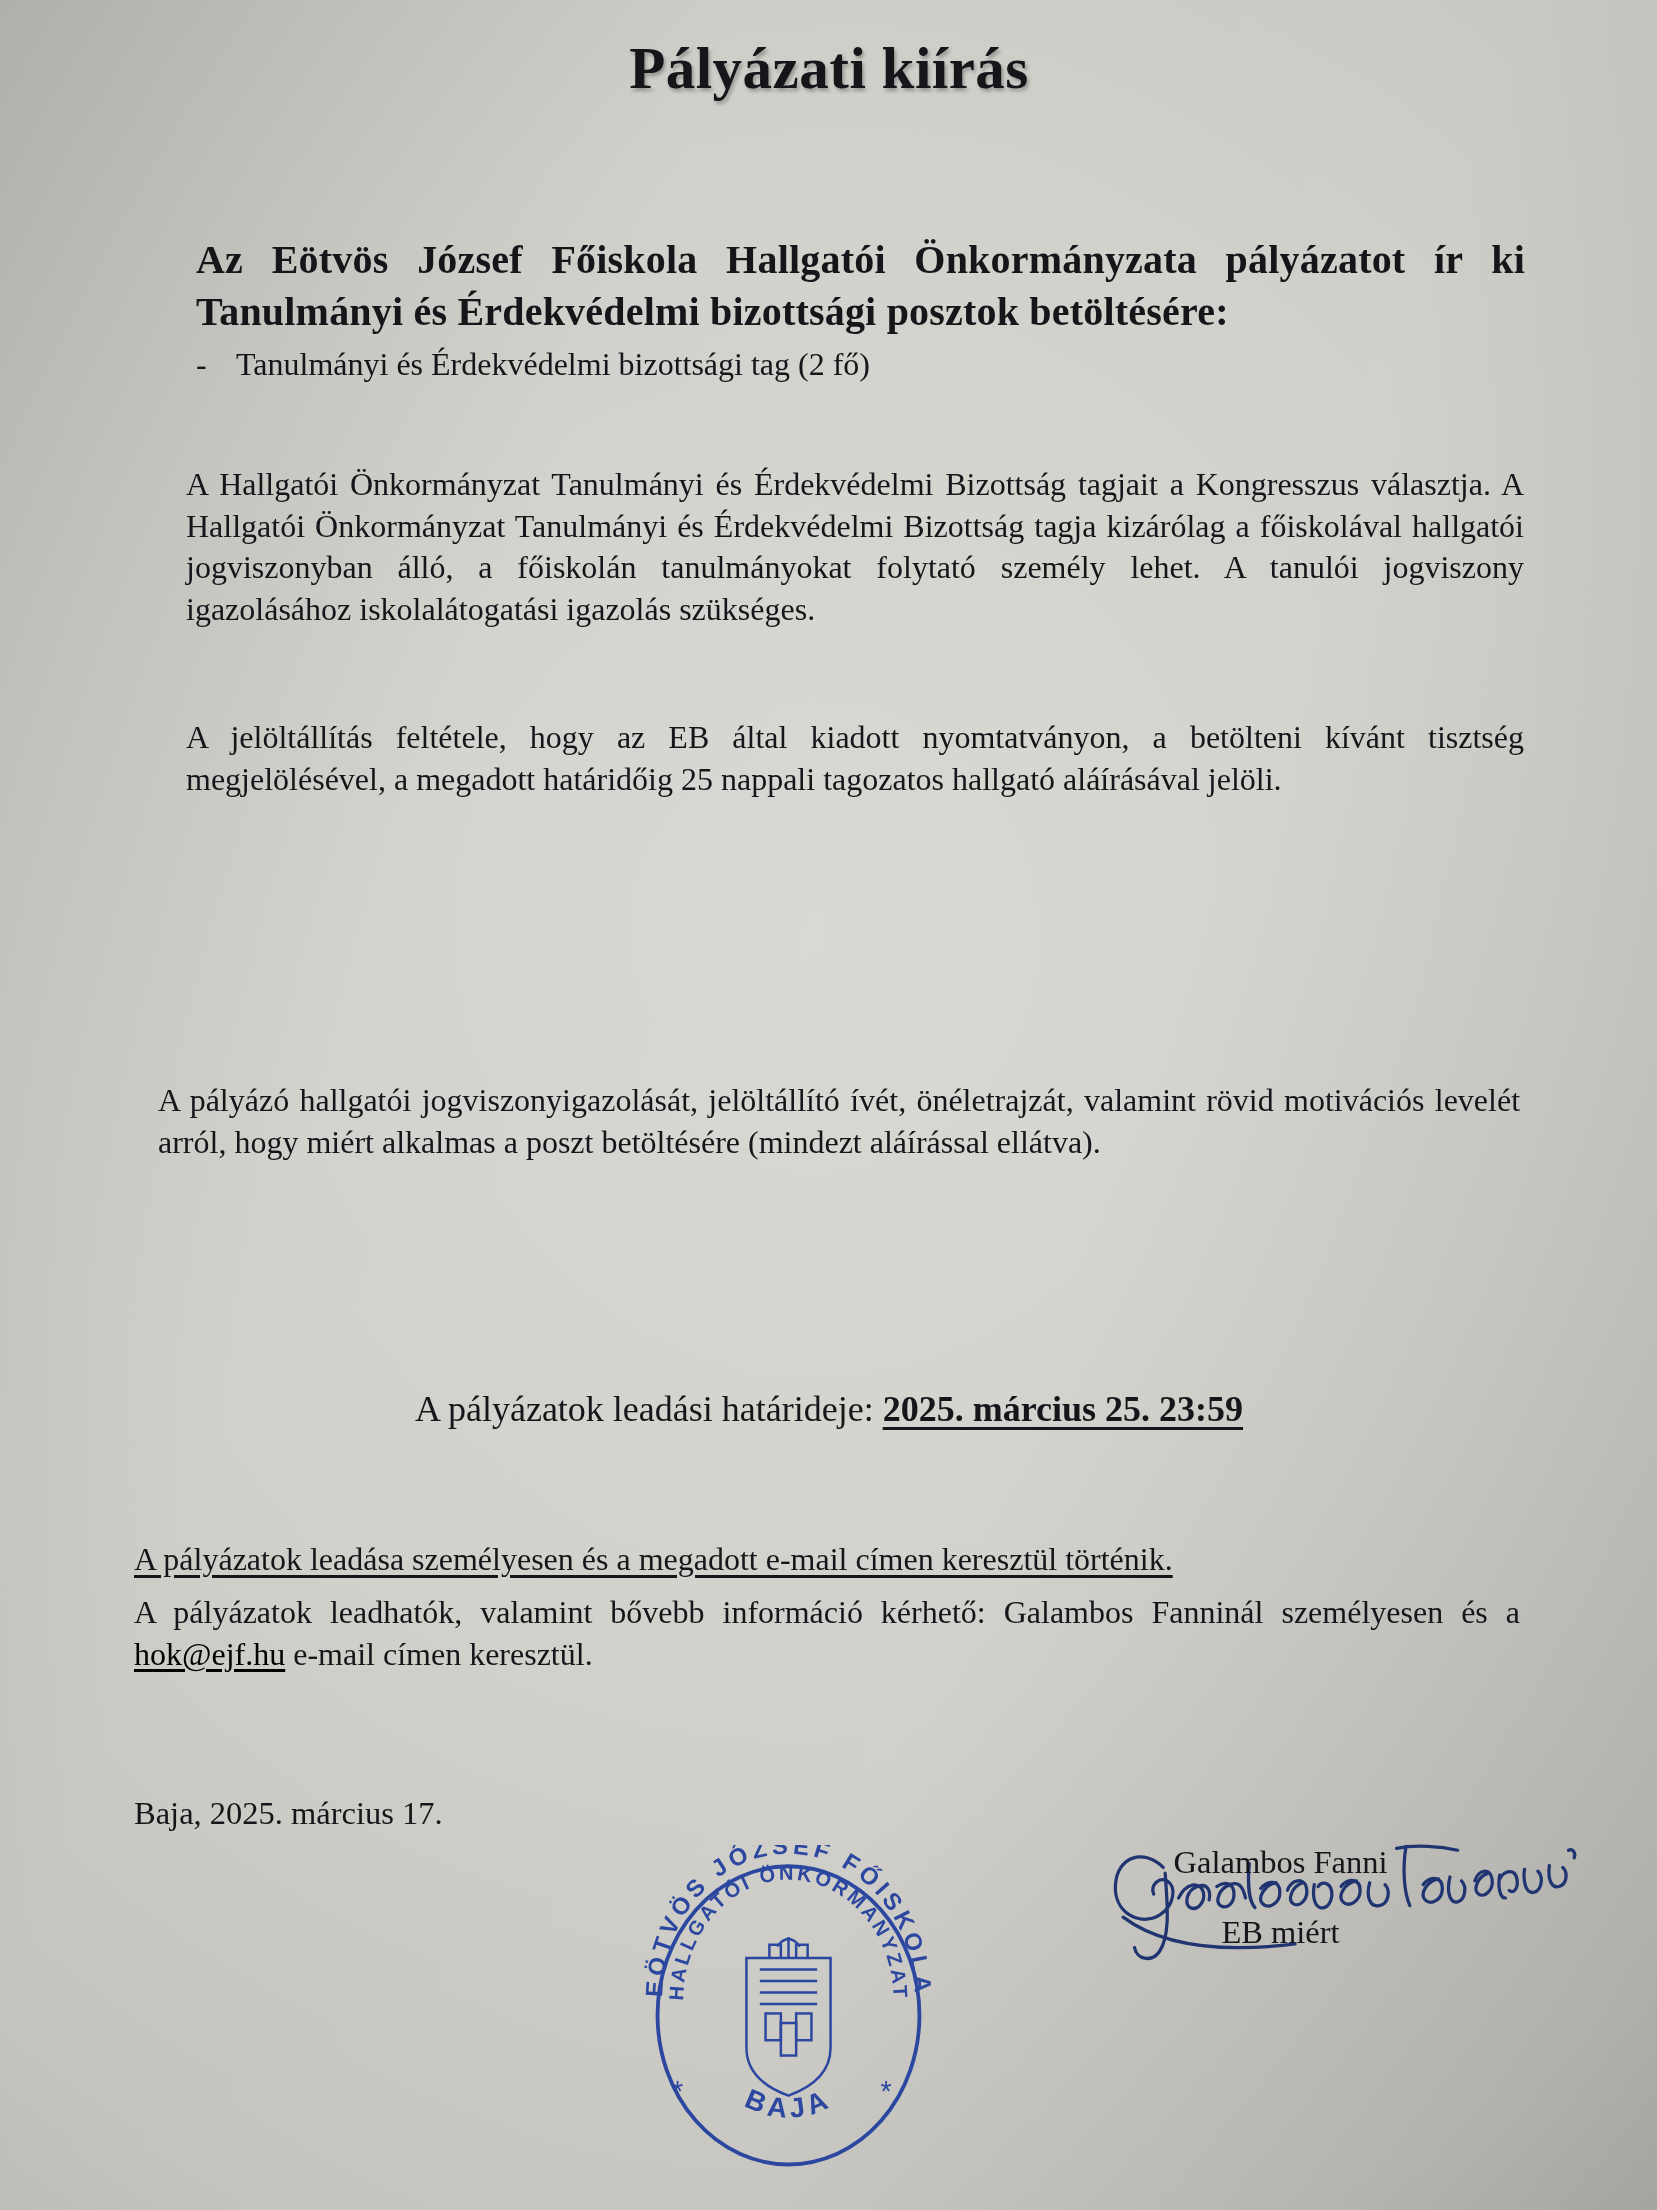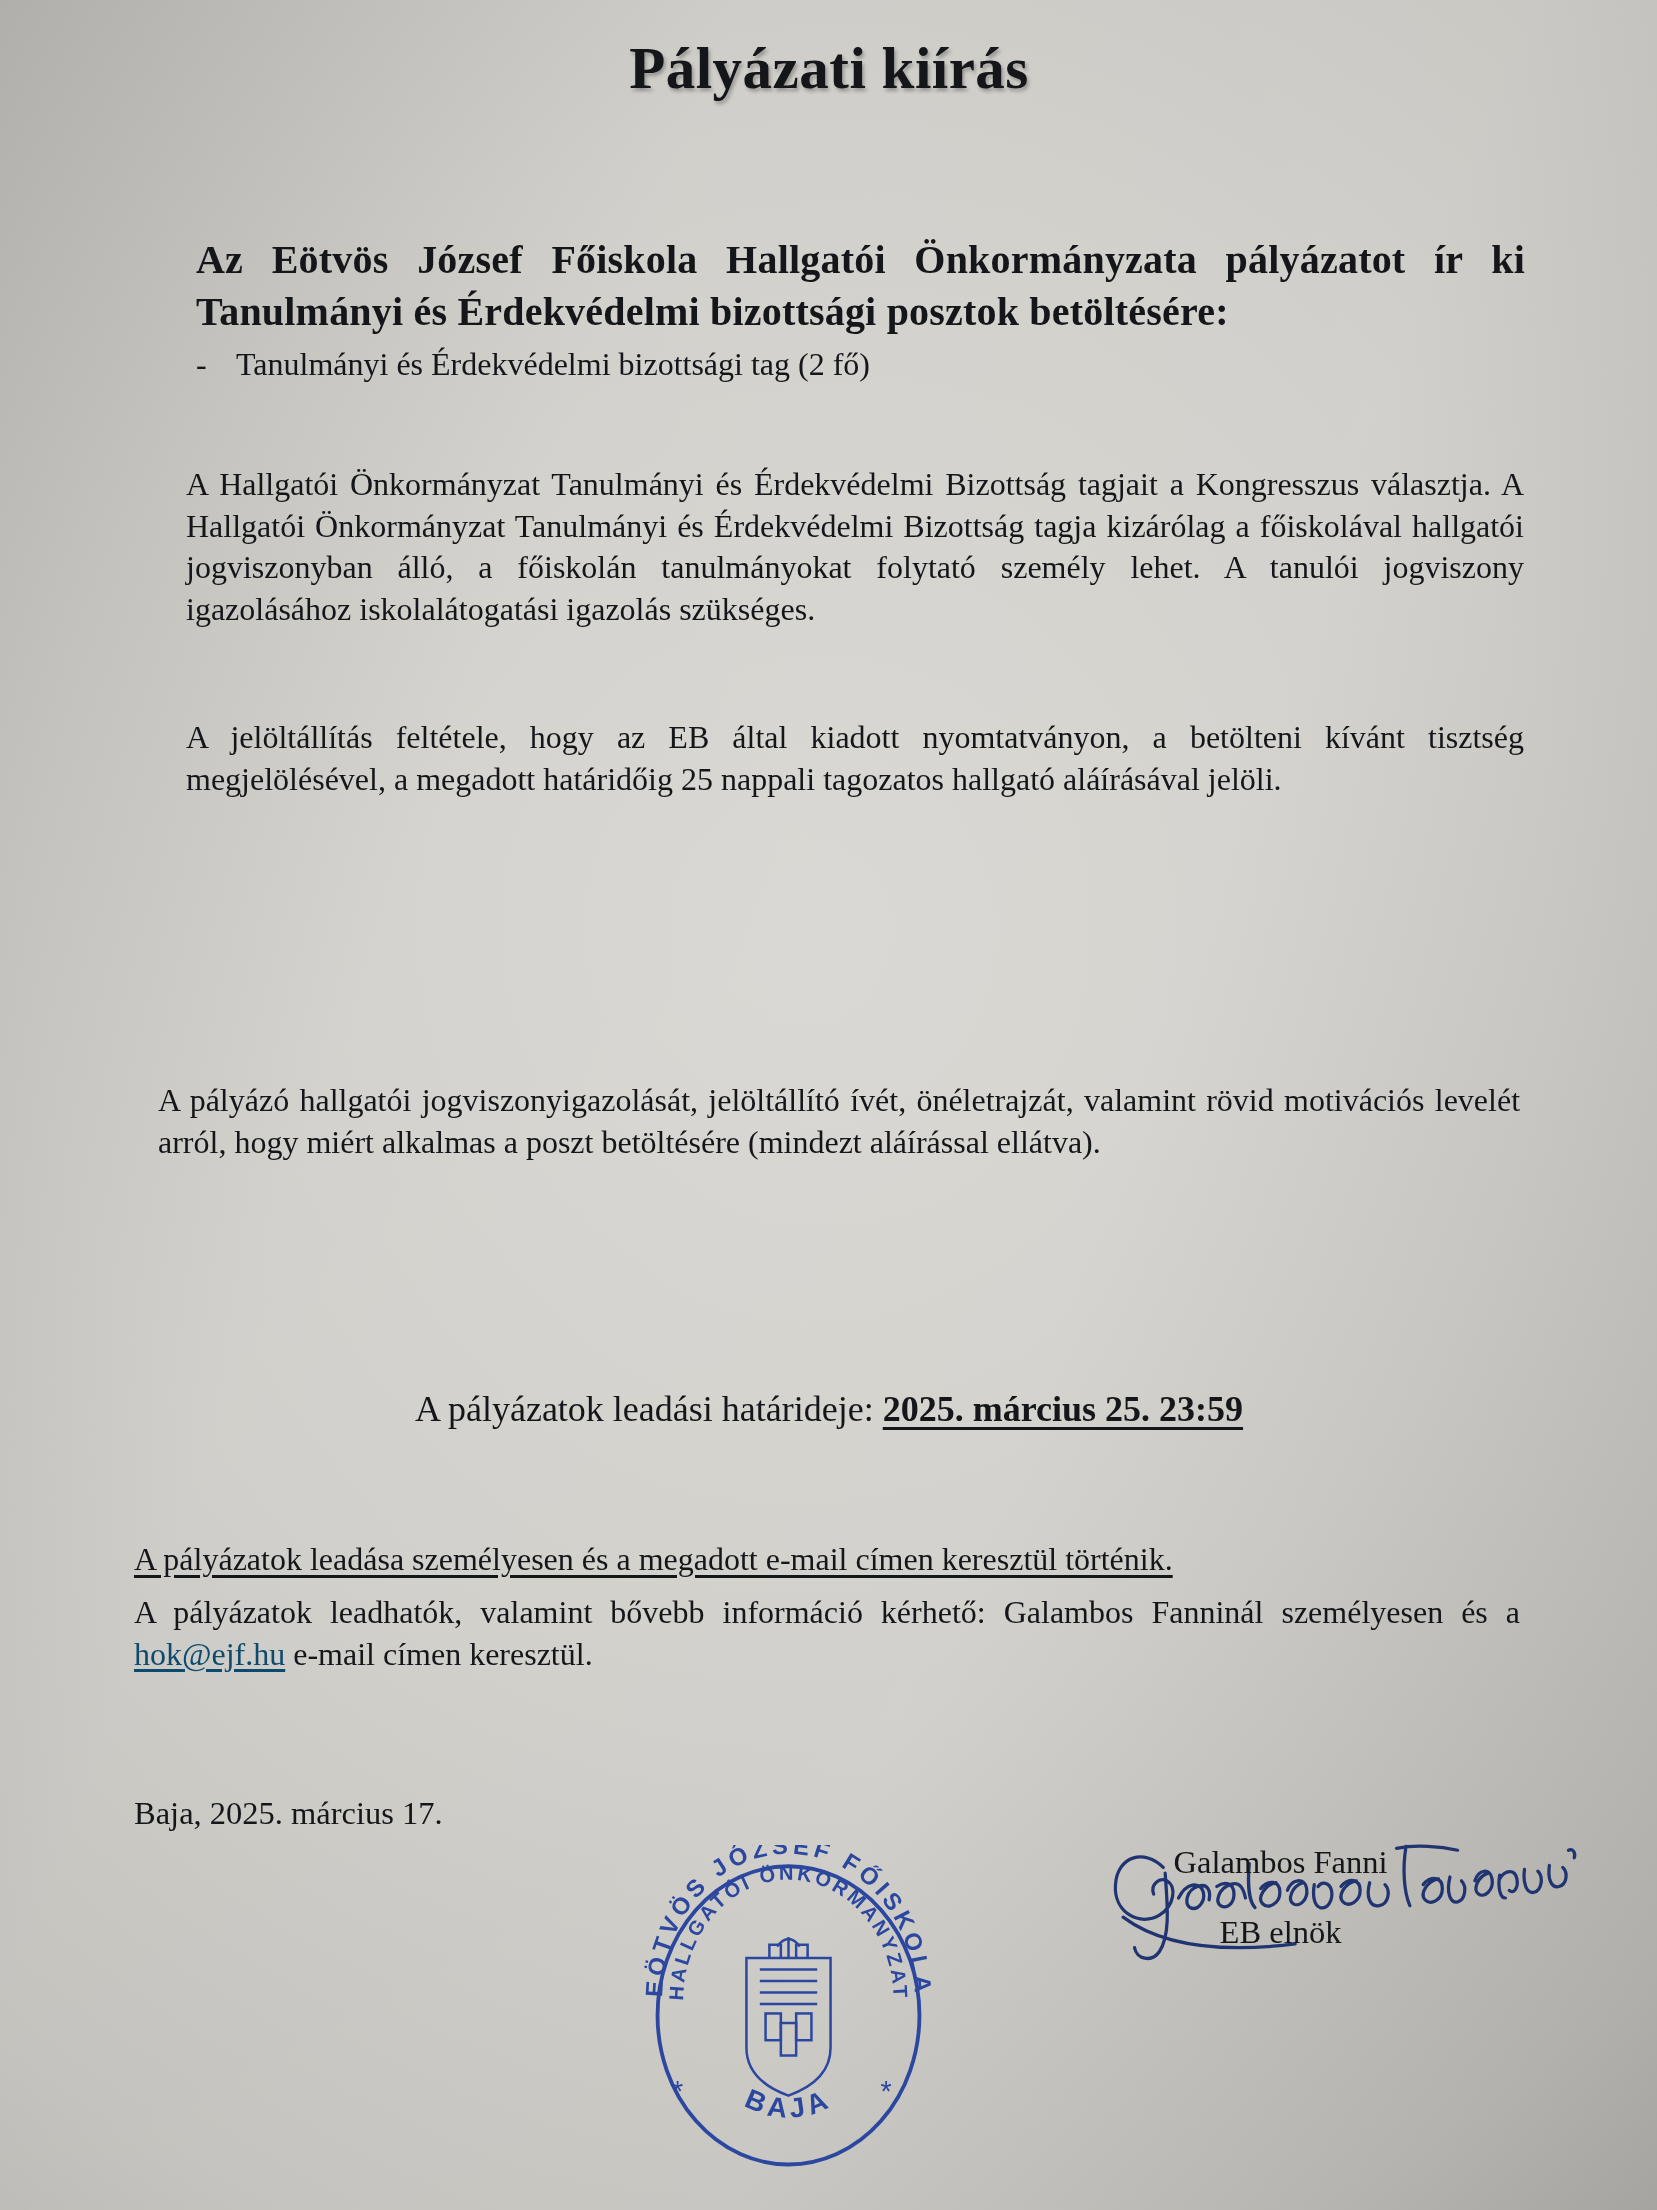--- a/index.html
+++ b/index.html
@@ -48,21 +48,21 @@
   .section-head span{text-decoration:underline;text-underline-offset:5.7px;}
 
   .para4{left:158px;width:1362px;top:1080px;}
 
   .deadline{left:0;right:0;top:1386px;text-align:center;font-size:36px;}
   .deadline .date{font-weight:bold;text-decoration:underline;text-underline-offset:5.7px;font-size:36px;}
 
   .contact-head{left:134px;top:1539px;font-size:32px;}
   .contact-head span{text-decoration:underline;text-underline-offset:4.8px;}
   .para5{left:134px;width:1386px;top:1592px;}
-  .mail{color:#0c4a6e;text-decoration:underline;text-underline-offset:3.8px;}
+  .mail{color:#000000;text-decoration:underline;text-underline-offset:3.8px;}
 
   .place-date{left:134px;top:1792px;font-size:32.5px;}
 
   
   .sig-wrap{position:absolute;left:1080px;top:1835px;width:401px;text-align:center;}
   .sig-name{font-size:32.5px;margin-top:9px;}
   .sig-title{font-size:32.5px;margin-top:32.5px;}
   .handwriting{
     position:absolute;left:1104px;top:1831px;width:497px;height:134px;
     pointer-events:none;
@@ -170,17 +170,17 @@
       <path d="M388,52 C392,40 404,38 406,50 C408,62 398,70 392,66 C386,62 390,48 402,44"></path>
       <path d="M414,46 C412,58 414,70 420,70 M414,50 C420,40 430,40 432,50 C434,60 428,66 424,62"></path>
       <path d="M440,40 C438,54 442,66 450,64 C458,62 460,48 454,42"></path>
       <path d="M466,36 C464,50 468,60 476,58 C484,56 486,44 480,38 M486,20 C490,18 494,22 492,28"></path>
       <path d="M20,90 C60,120 120,128 200,118"></path>
     </g>
   </svg>
 
   <div class="sig-wrap">
     <div class="sig-name">Galambos Fanni</div>
-    <div class="sig-title">EB elnök</div>
+    <div class="sig-title">EB miért</div>
   </div>
 
 </div>
 
 
 </body></html>

